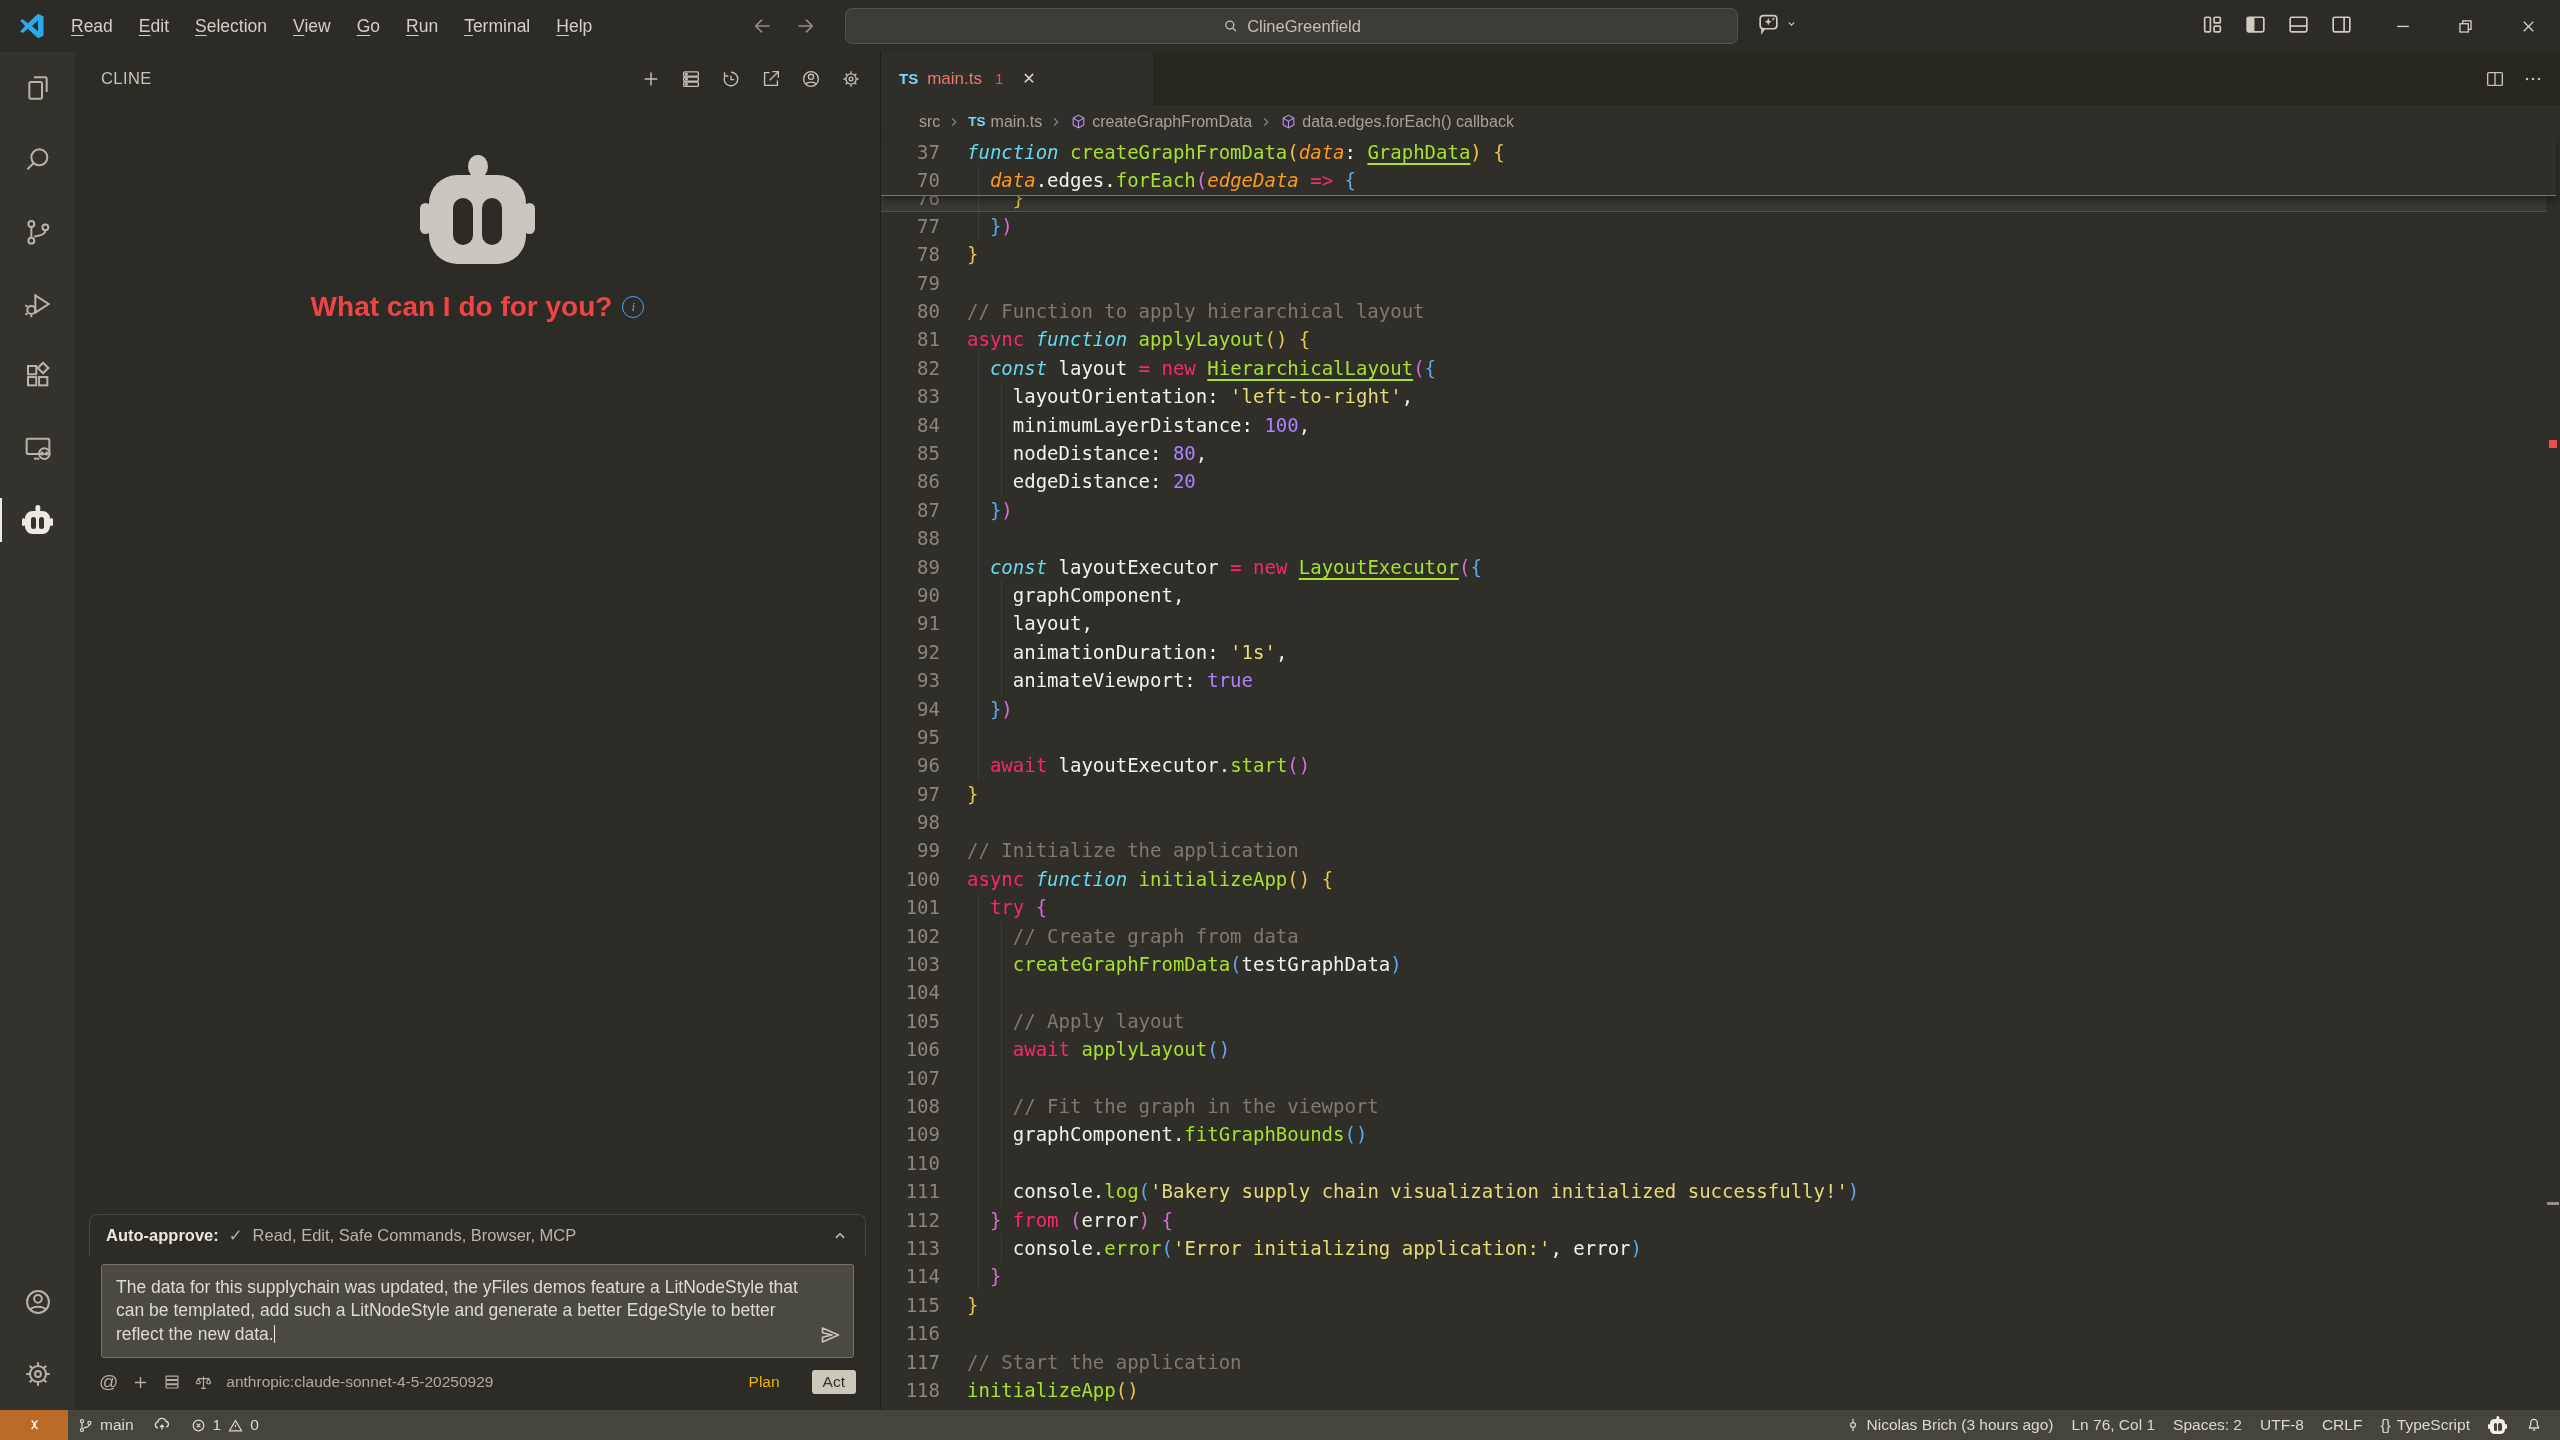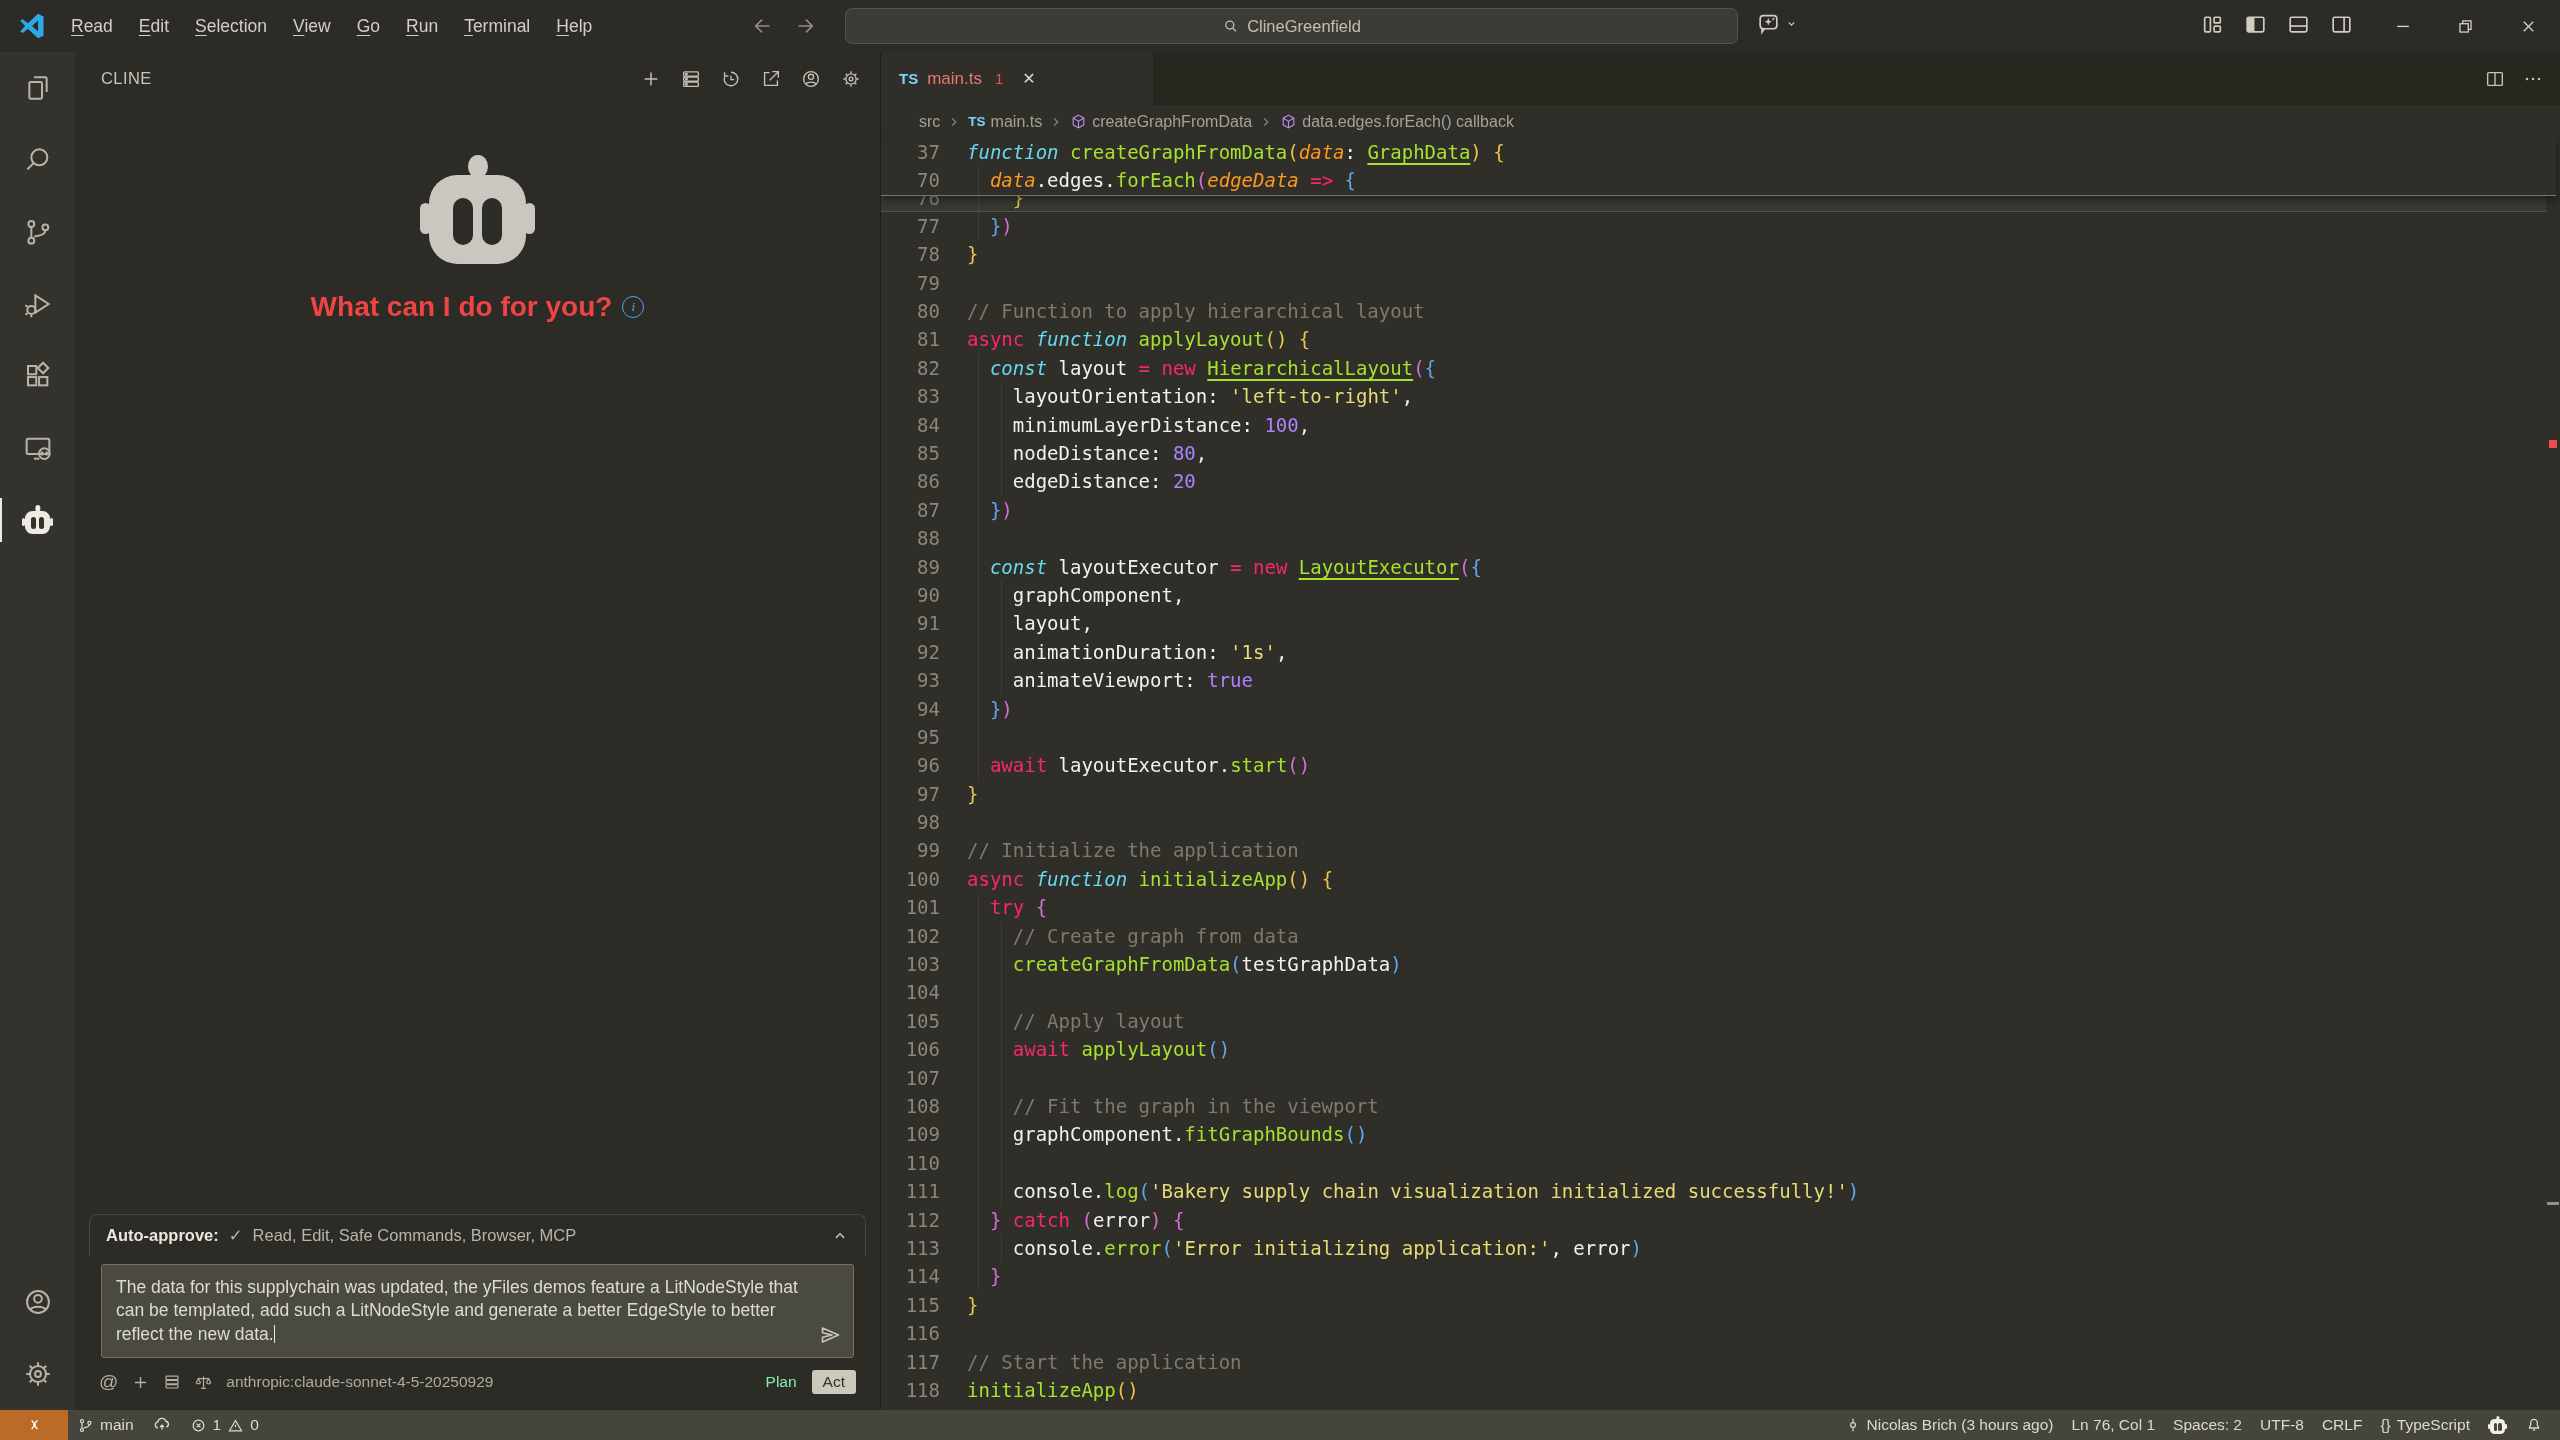--- a/index.html
+++ b/index.html
@@ -66,21 +66,21 @@
   #chat-input { flex:none; margin:8px 26px 0; background:#4b4a42; border:1px solid #7b7163; border-radius:3px;
                 padding:11px 42px 11px 14px; position:relative; min-height:90px; }
   #chat-input-text { color:#dedcd2; font-size:17.5px; line-height:1.33; }
   .caret { display:inline-block; width:1.5px; height:18px; background:#eceadf; vertical-align:-3px; }
   #send-icon { position:absolute; right:11px; bottom:10px; color:#c8c5b9; }
 
   #chat-meta { flex:none; display:flex; align-items:center; gap:13px; padding:12px 24px 16px; color:#b2afa3; }
   .meta-icon { display:flex; align-items:center; justify-content:center; }
   #at-icon { font-size:19px; }
   #model-name { font-size:15.5px; color:#aeab9f; flex:1; white-space:nowrap; overflow:hidden; text-overflow:ellipsis; }
-  #mode-plan { font-size:15.5px; color:#86efac; margin-right:2px; }
+  #mode-plan { font-size:15.5px; color:#eab308; margin-right:19px; }
   #mode-act { font-size:15.5px; color:#32312b; background:#cbc8bc; border-radius:3px; padding:3px 11px; }
 
   
   #editor { position:absolute; top:52px; left:880px; right:0; bottom:30px; background:#2f2e29; overflow:hidden;
             border-left:1px solid #211f1b; }
   #tabstrip { position:absolute; top:0; left:0; right:0; height:53px; background:#27261f; display:flex; }
   #tab-main { width:272px; background:#2f2e29; display:flex; align-items:center; padding:0 14px 0 18px; gap:9px; }
   .ts-icon { color:#7dd3fc; font-weight:bold; font-size:15px; font-family:"Liberation Sans", sans-serif; }
   #tab-label { color:#e8796d; font-size:17px; }
   #tab-badge { color:#f14c4c; font-size:15px; margin-left:4px; }
@@ -635,21 +635,21 @@
       <div class="code-row">
         <div class="gutter">110</div>
         <div class="code-content"><i class="guide" style="left: 11.4px;"></i><i class="guide" style="left: 34.3px;"></i></div>
       </div>
       <div class="code-row">
         <div class="gutter">111</div>
         <div class="code-content"><i class="guide" style="left: 11.4px;"></i><i class="guide" style="left: 34.3px;"></i><span class="tok-txt">    console.</span><span class="tok-fn">log</span><span class="tok-b3">(</span><span class="tok-str">'Bakery supply chain visualization initialized successfully!'</span><span class="tok-b3">)</span></div>
       </div>
       <div class="code-row">
         <div class="gutter">112</div>
-        <div class="code-content"><i class="guide" style="left: 11.4px;"></i><span class="tok-txt">  </span><span class="tok-b2">} </span><span class="tok-kw">catch </span><span class="tok-b2">(</span><span class="tok-txt">error</span><span class="tok-b2">)</span><span class="tok-txt"> </span><span class="tok-b2">{</span></div>
+        <div class="code-content"><i class="guide" style="left: 11.4px;"></i><span class="tok-txt">  </span><span class="tok-b2">} </span><span class="tok-kw">from </span><span class="tok-b2">(</span><span class="tok-txt">error</span><span class="tok-b2">)</span><span class="tok-txt"> </span><span class="tok-b2">{</span></div>
       </div>
       <div class="code-row">
         <div class="gutter">113</div>
         <div class="code-content"><i class="guide" style="left: 11.4px;"></i><i class="guide" style="left: 34.3px;"></i><span class="tok-txt">    console.</span><span class="tok-fn">error</span><span class="tok-b3">(</span><span class="tok-str">'Error initializing application:'</span><span class="tok-txt">, error</span><span class="tok-b3">)</span></div>
       </div>
       <div class="code-row">
         <div class="gutter">114</div>
         <div class="code-content"><i class="guide" style="left: 11.4px;"></i><span class="tok-txt">  </span><span class="tok-b2">}</span></div>
       </div>
       <div class="code-row">

